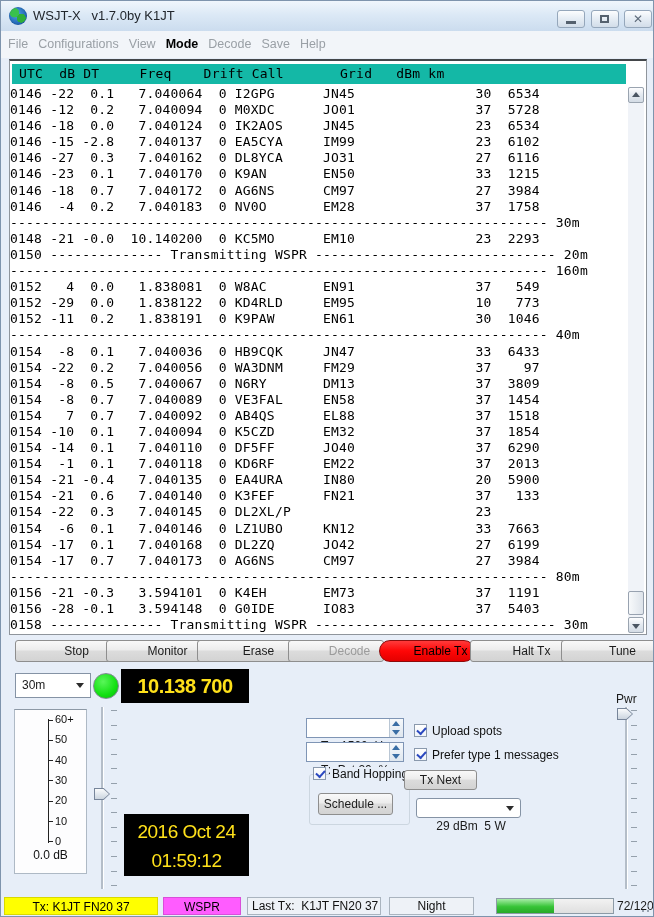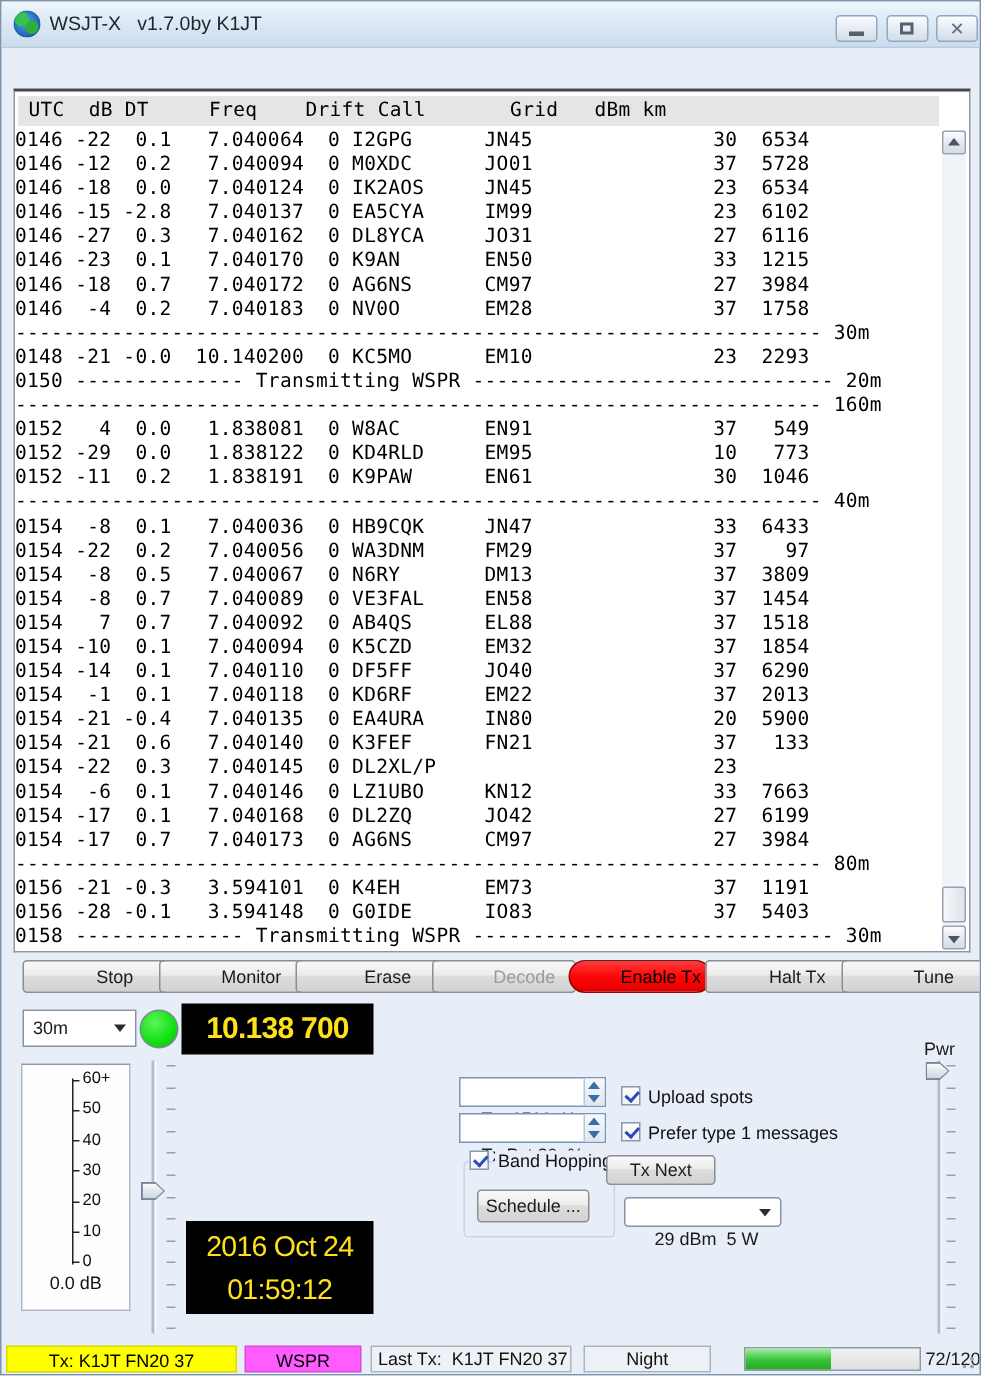--- a/index.html
+++ b/index.html
@@ -29,21 +29,21 @@
     font-size:12px;font-weight:bold;color:#5f6c7b;}
 
   
   #menubar{left:0;top:30px;width:100%;height:27px;background:#f2f5f9;padding-left:2px;box-sizing:border-box;}
   .menu-item{display:inline-block;padding:6px 5px 0 5px;font-size:12.5px;color:#9aa0a6;}
   .menu-item.enabled{color:#000;font-weight:600;}
 
   
   #decodes{left:8px;top:58px;width:638px;height:576px;background:#fff;
     border:1px solid #8f959c;border-top:2px solid #43464a;box-sizing:border-box;}
-  #table-header{position:absolute;left:2px;top:3px;width:614px;height:20px;background:#e5e5e5;
+  #table-header{position:absolute;left:2px;top:3px;width:614px;height:20px;background:#14b8a6;
     color:#000;font-family:"DejaVu Sans Mono",monospace;font-size:13px;letter-spacing:.2px;
     line-height:20px;padding-left:7px;box-sizing:border-box;white-space:pre;}
   #rows{position:absolute;left:0;top:25px;width:612px;padding-left:0;
     font-family:"DejaVu Sans Mono",monospace;font-size:13px;letter-spacing:.2px;
     line-height:16.1px;white-space:pre;color:#000;}
   .decode-row{height:16.1px;}
   #vscroll{position:absolute;top:26px;right:2px;width:16px;height:546px;background:#f0f3f8;}
   .sbtn{position:absolute;left:0;width:16px;height:16px;border:1px solid #9aa4b0;border-radius:2px;
     background:linear-gradient(#fdfdfe,#e3e9f0 50%,#d4dce5);box-sizing:border-box;}
   #sbtn-up{top:0}#sbtn-down{bottom:0}
@@ -159,20 +159,21 @@
       <div class="glyph-min"></div>
       </div>
     <div id="btn-max" class="abs winbtn">
       <div class="glyph-max"></div>
       </div>
     <div id="btn-close" class="abs winbtn">
       <span class="glyph-close">✕</span>
       </div>
   </div>
 
+  <div id="menubar" class="abs"><span class="menu-item">File</span><span class="menu-item">Configurations</span><span class="menu-item">View</span><span class="menu-item enabled">Mode</span><span class="menu-item">Decode</span><span class="menu-item">Save</span><span class="menu-item">Help</span></div>
 
   <div id="decodes" class="abs">
     <div id="table-header">UTC  dB DT     Freq    Drift Call       Grid   dBm km</div>
     <div id="rows"><div class="decode-row">0146 -22  0.1   7.040064  0 I2GPG      JN45               30  6534</div><div class="decode-row">0146 -12  0.2   7.040094  0 M0XDC      JO01               37  5728</div><div class="decode-row">0146 -18  0.0   7.040124  0 IK2AOS     JN45               23  6534</div><div class="decode-row">0146 -15 -2.8   7.040137  0 EA5CYA     IM99               23  6102</div><div class="decode-row">0146 -27  0.3   7.040162  0 DL8YCA     JO31               27  6116</div><div class="decode-row">0146 -23  0.1   7.040170  0 K9AN       EN50               33  1215</div><div class="decode-row">0146 -18  0.7   7.040172  0 AG6NS      CM97               27  3984</div><div class="decode-row">0146  -4  0.2   7.040183  0 NV0O       EM28               37  1758</div><div class="decode-row">------------------------------------------------------------------- 30m</div><div class="decode-row">0148 -21 -0.0  10.140200  0 KC5MO      EM10               23  2293</div><div class="decode-row">0150 -------------- Transmitting WSPR ------------------------------ 20m</div><div class="decode-row">------------------------------------------------------------------- 160m</div><div class="decode-row">0152   4  0.0   1.838081  0 W8AC       EN91               37   549</div><div class="decode-row">0152 -29  0.0   1.838122  0 KD4RLD     EM95               10   773</div><div class="decode-row">0152 -11  0.2   1.838191  0 K9PAW      EN61               30  1046</div><div class="decode-row">------------------------------------------------------------------- 40m</div><div class="decode-row">0154  -8  0.1   7.040036  0 HB9CQK     JN47               33  6433</div><div class="decode-row">0154 -22  0.2   7.040056  0 WA3DNM     FM29               37    97</div><div class="decode-row">0154  -8  0.5   7.040067  0 N6RY       DM13               37  3809</div><div class="decode-row">0154  -8  0.7   7.040089  0 VE3FAL     EN58               37  1454</div><div class="decode-row">0154   7  0.7   7.040092  0 AB4QS      EL88               37  1518</div><div class="decode-row">0154 -10  0.1   7.040094  0 K5CZD      EM32               37  1854</div><div class="decode-row">0154 -14  0.1   7.040110  0 DF5FF      JO40               37  6290</div><div class="decode-row">0154  -1  0.1   7.040118  0 KD6RF      EM22               37  2013</div><div class="decode-row">0154 -21 -0.4   7.040135  0 EA4URA     IN80               20  5900</div><div class="decode-row">0154 -21  0.6   7.040140  0 K3FEF      FN21               37   133</div><div class="decode-row">0154 -22  0.3   7.040145  0 DL2XL/P                       23      </div><div class="decode-row">0154  -6  0.1   7.040146  0 LZ1UBO     KN12               33  7663</div><div class="decode-row">0154 -17  0.1   7.040168  0 DL2ZQ      JO42               27  6199</div><div class="decode-row">0154 -17  0.7   7.040173  0 AG6NS      CM97               27  3984</div><div class="decode-row">------------------------------------------------------------------- 80m</div><div class="decode-row">0156 -21 -0.3   3.594101  0 K4EH       EM73               37  1191</div><div class="decode-row">0156 -28 -0.1   3.594148  0 G0IDE      IO83               37  5403</div><div class="decode-row">0158 -------------- Transmitting WSPR ------------------------------ 30m</div></div>
     <div id="vscroll">
       <div id="sbtn-up" class="sbtn">
         <i class="arr arr-up"></i>
         </div>
       <div id="sthumb"></div>
       <div id="sbtn-down" class="sbtn">

